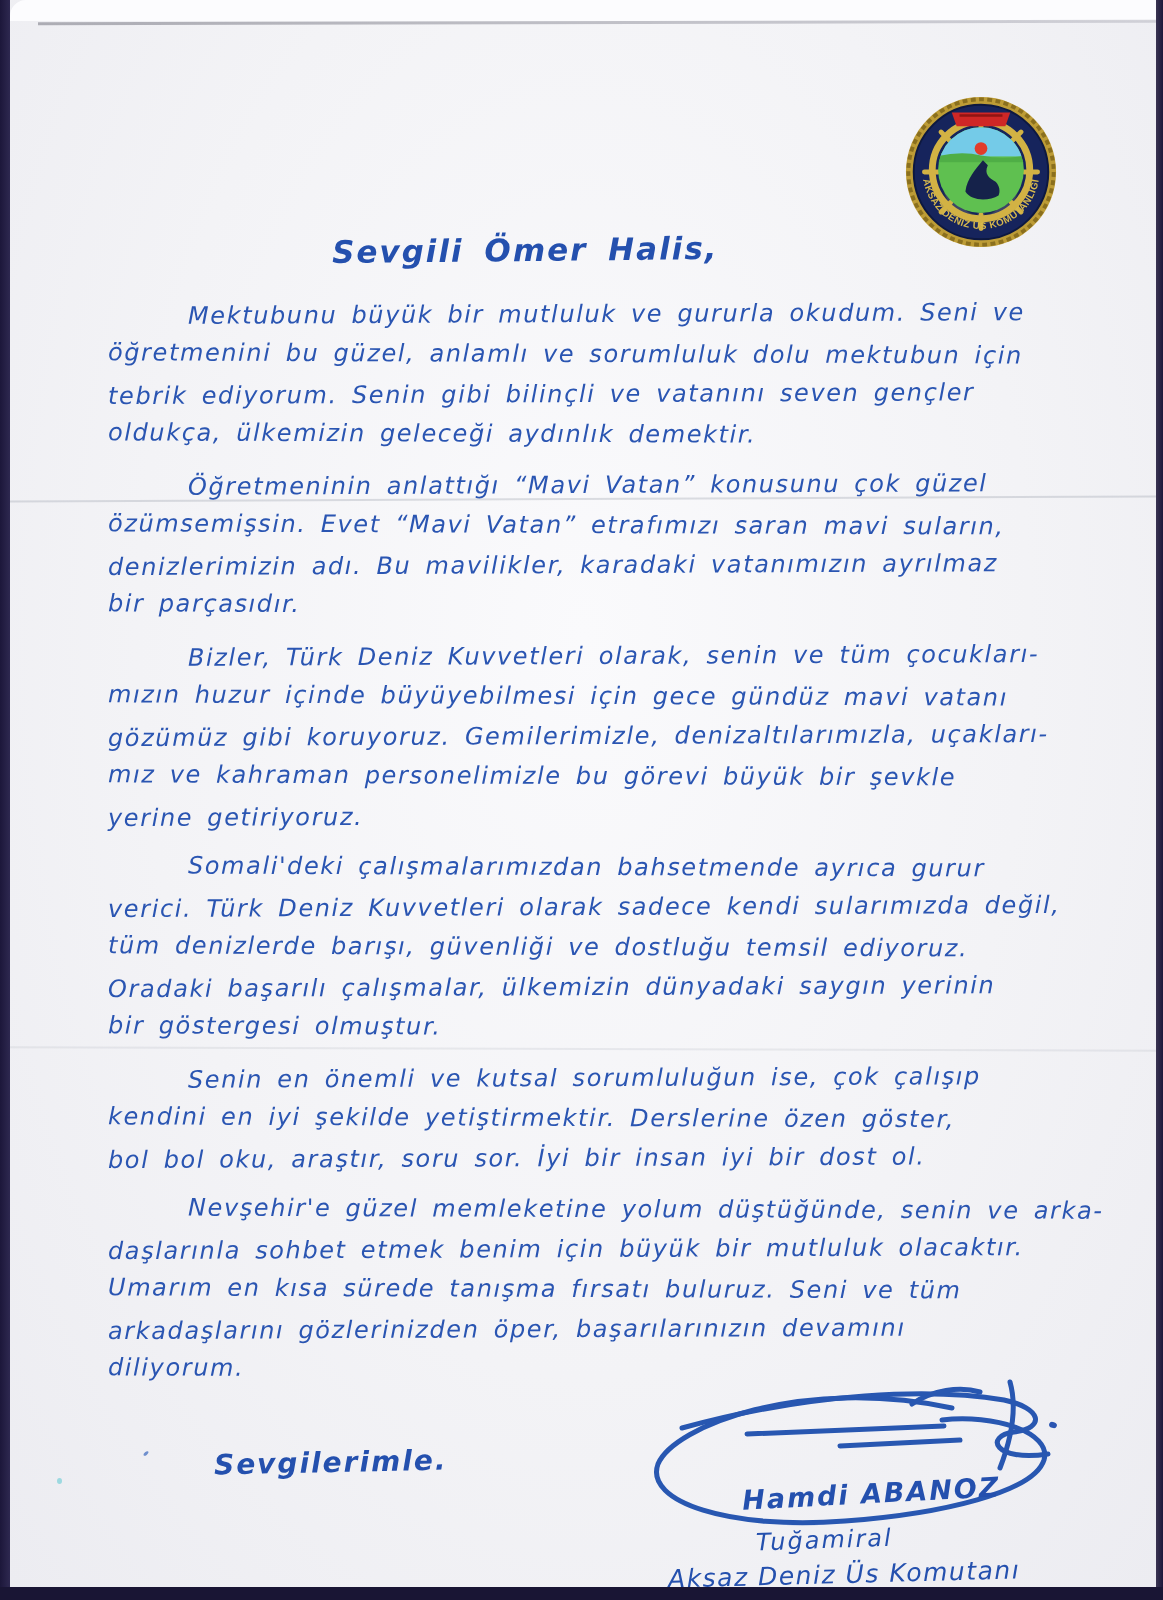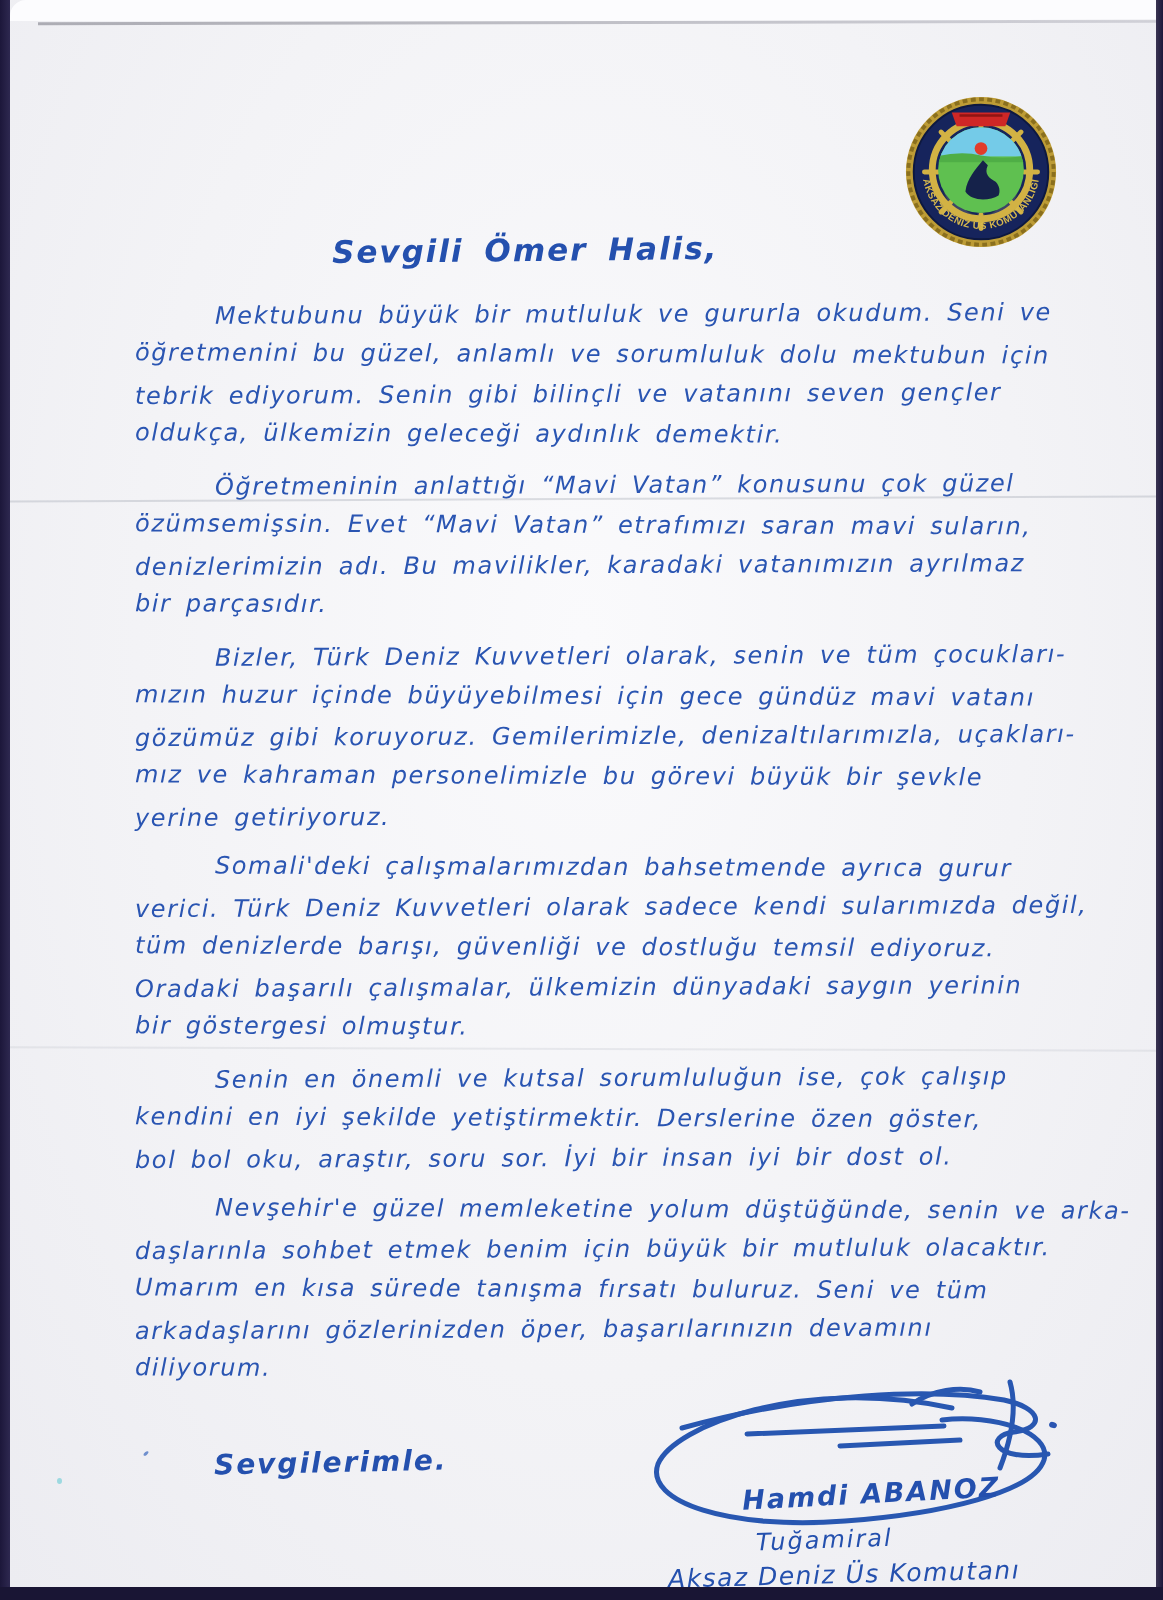--- a/index.html
+++ b/index.html
@@ -28,21 +28,21 @@
   .crease-2{top:1048px;transform:rotate(.18deg);opacity:.5;}
   
   .ink{color:#2a55b2;font-style:italic;z-index:4;position:absolute;}
   .greeting{
     left:332px;top:232px;font-size:31px;letter-spacing:2px;word-spacing:8px;
     transform:rotate(-.6deg);font-weight:bold;color:#2450ae;
   }
   .letter-body{
     position:absolute;left:108px;top:294px;width:960px;z-index:4;
     color:#2a55b2;font-style:italic;font-size:24px;line-height:40px;
-    letter-spacing:1.6px;word-spacing:5px;margin-left:27px;
+    letter-spacing:1.6px;word-spacing:5px;
   }
   .line{height:40px;white-space:nowrap;}
   .line.indent{padding-left:80px;}
   .line.pgap{margin-top:11px;}
   .line:nth-child(odd){transform:rotate(-.25deg);}
   .line:nth-child(even){transform:rotate(.2deg);}
   .closing{
     left:214px;top:1446px;font-size:28px;letter-spacing:2px;
     transform:rotate(-1.2deg);font-weight:bold;color:#2450ae;
   }

